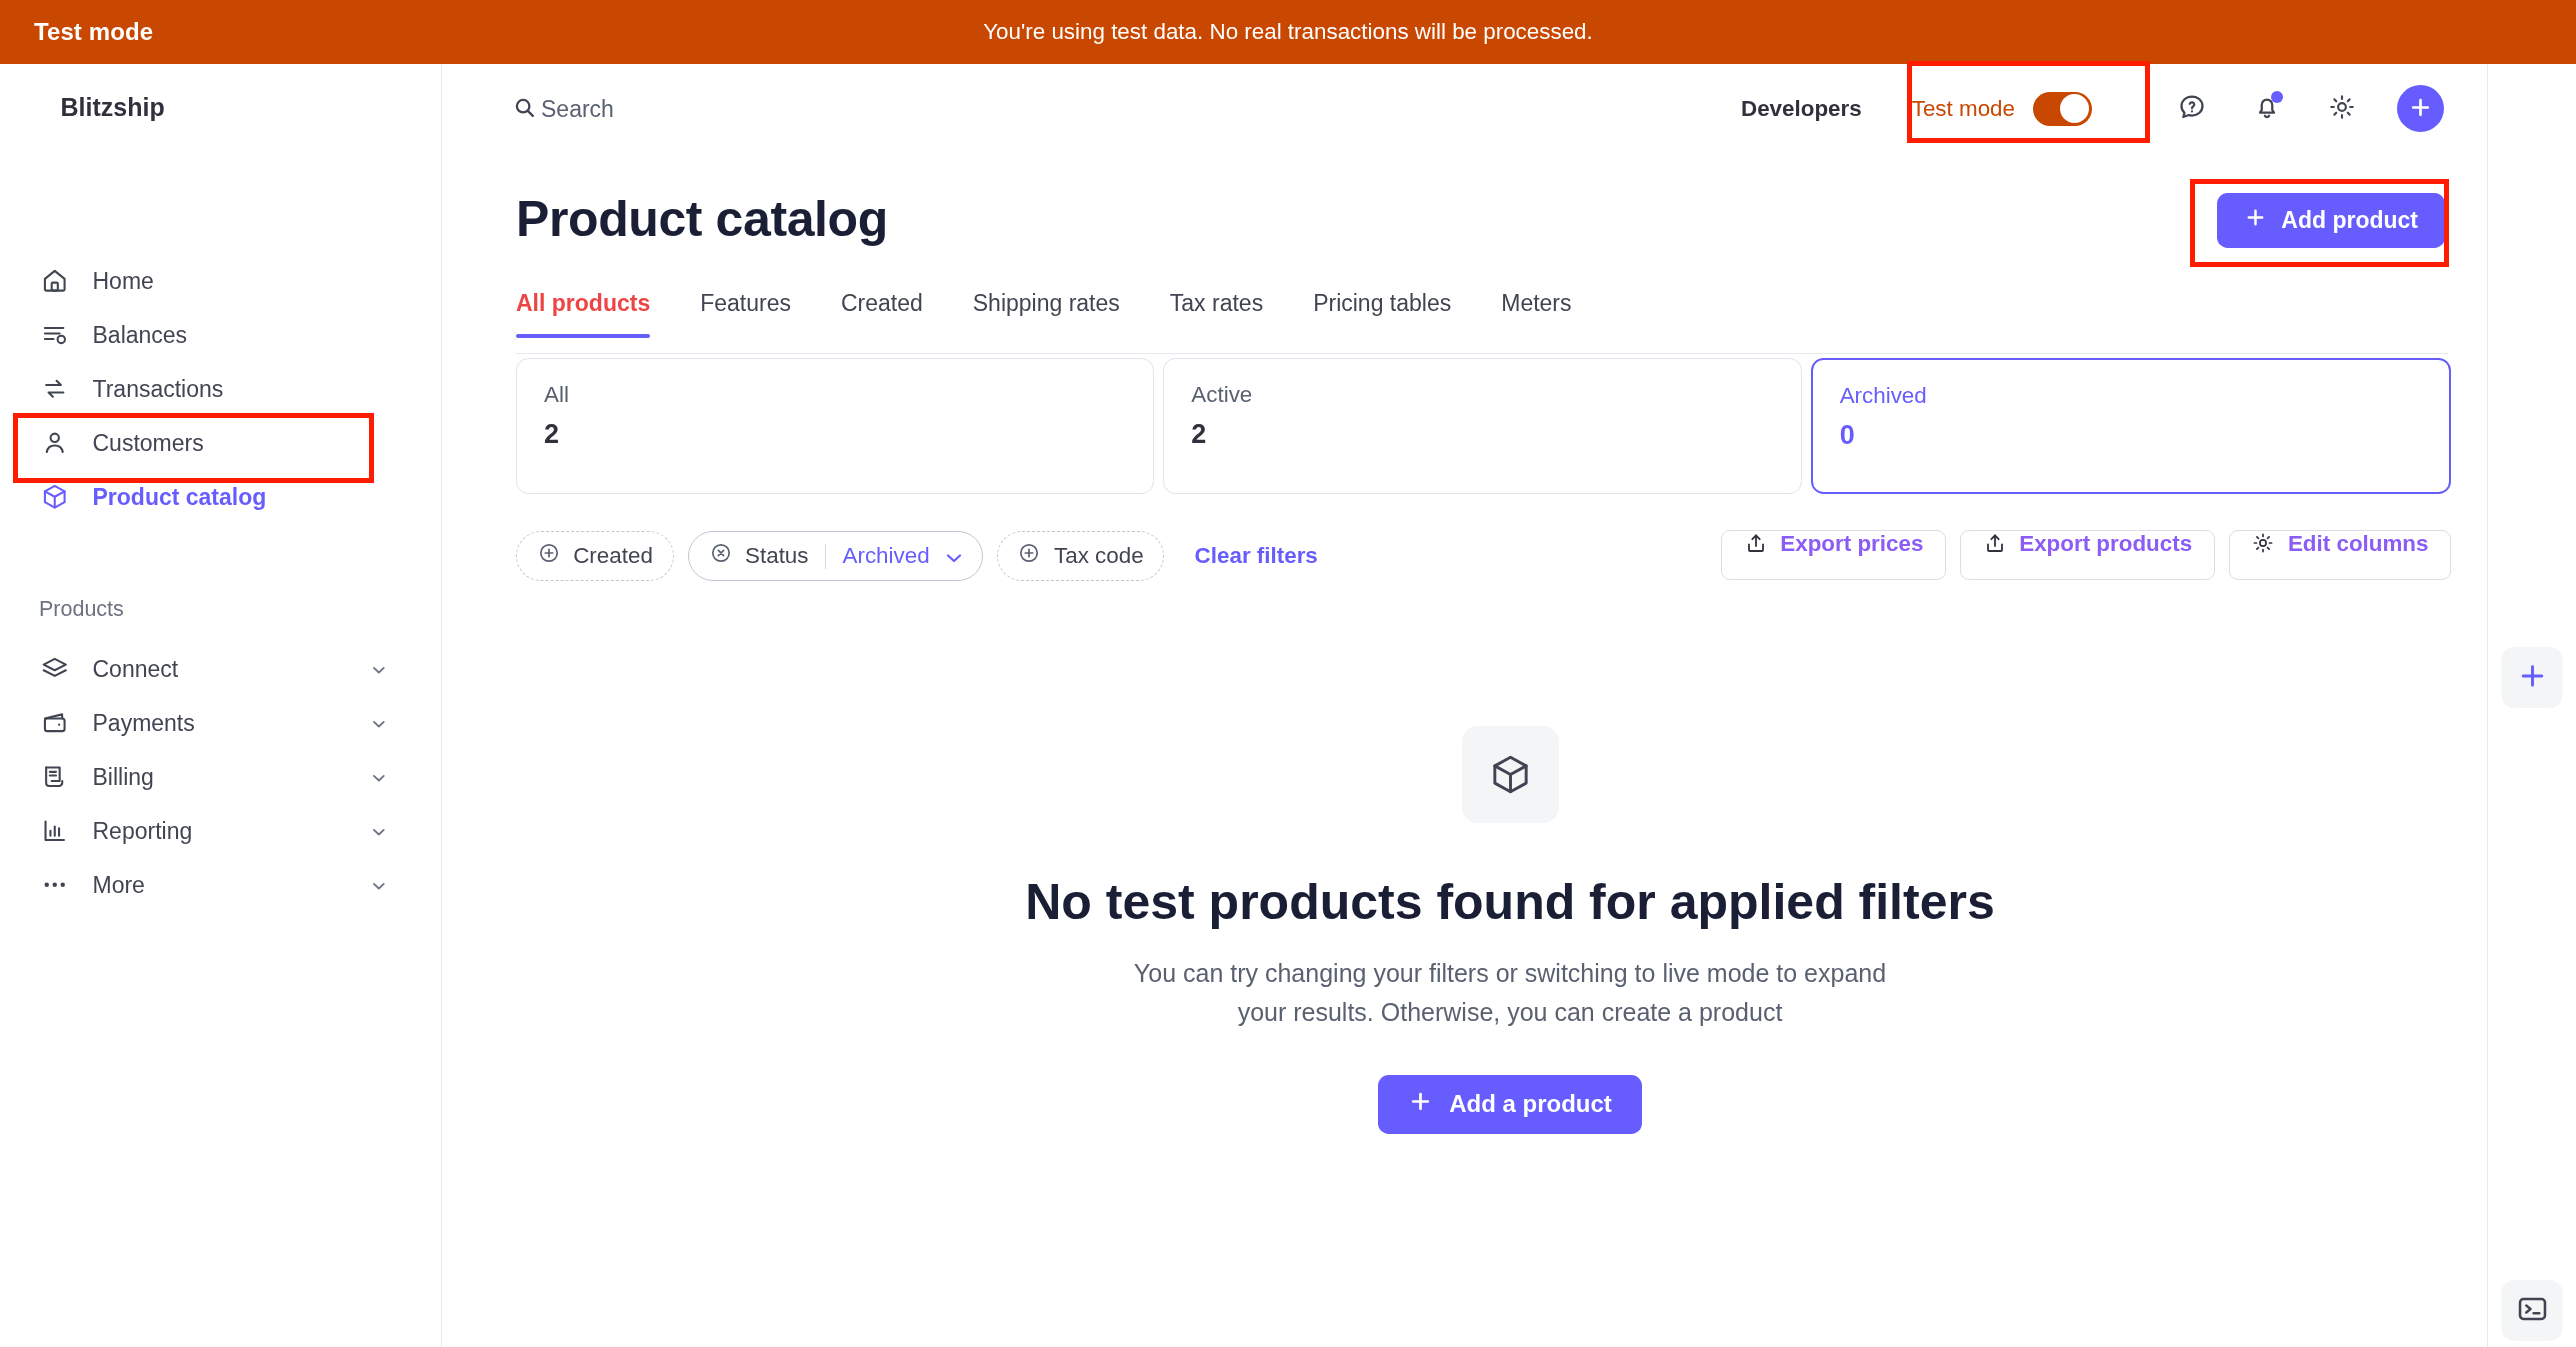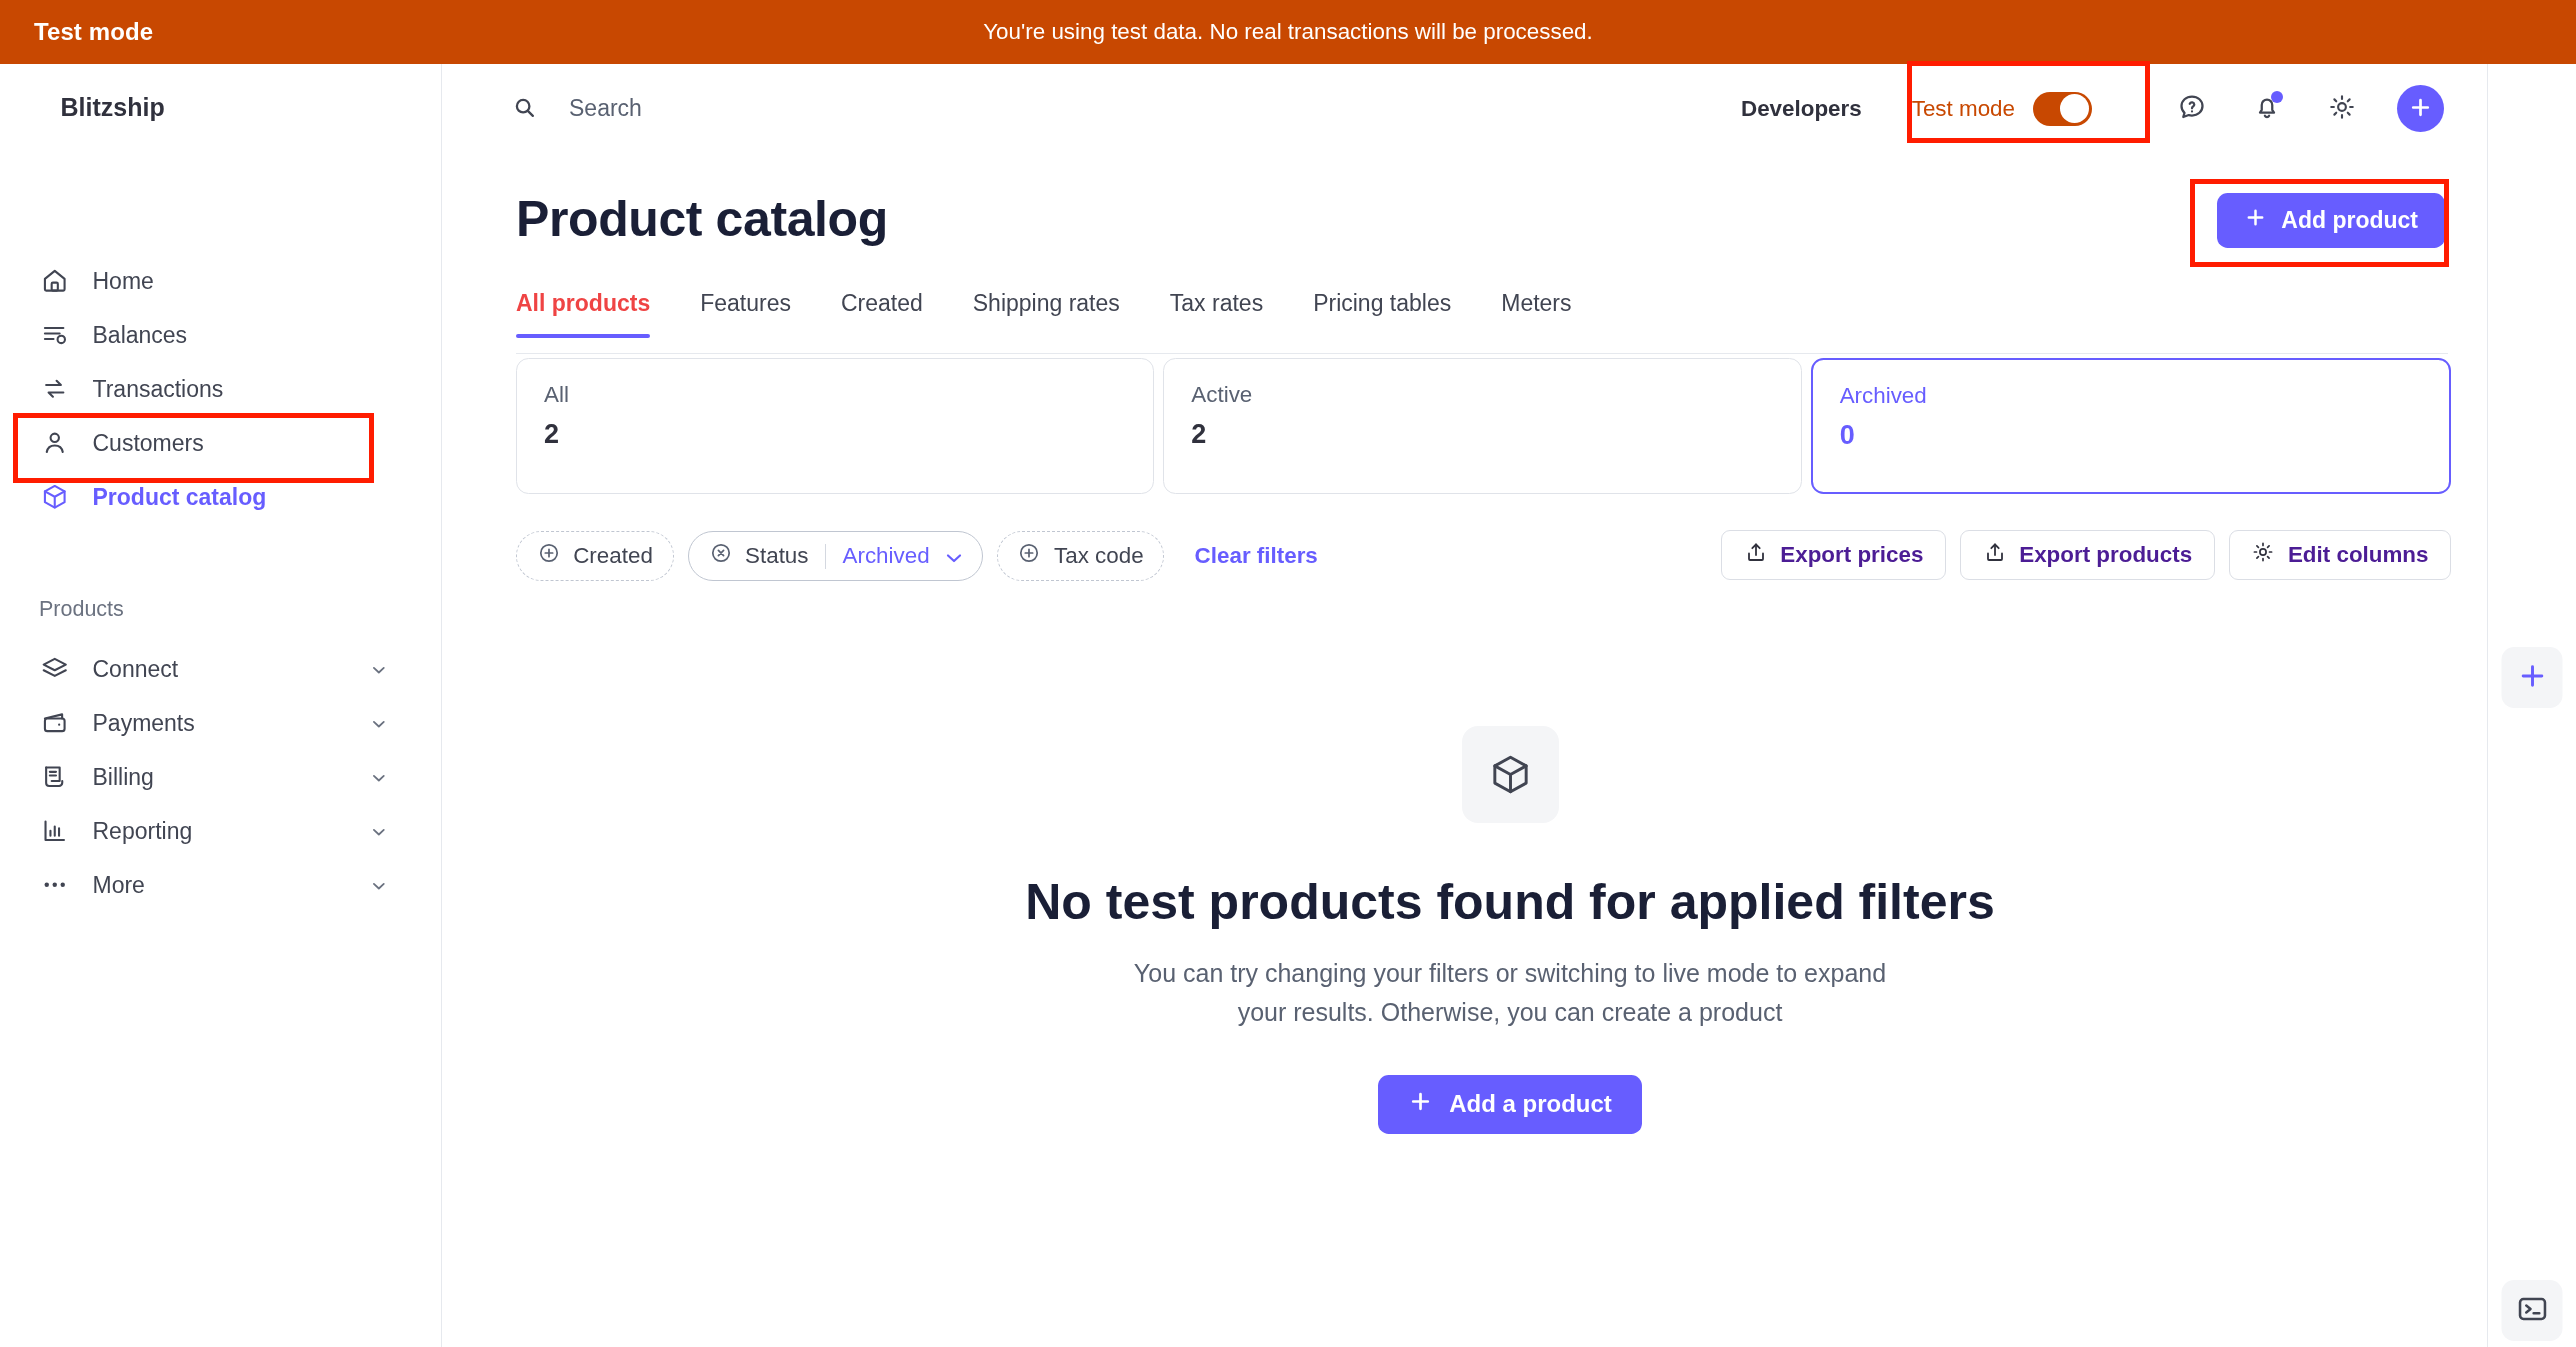--- a/index.html
+++ b/index.html
@@ -73,21 +73,21 @@
 
   
   .topbar {
     position: absolute; top: 64px; left: 444px;
     width: 2132px; height: 89px;
     background: #ffffff;
     display: flex; align-items: center;
   }
   .search-box {
     position: absolute; left: 68px; top: 50%; transform: translateY(-50%);
-    display: flex; align-items: center; gap: 32px; cursor: text;
+    display: flex; align-items: flex-end; gap: 4px; cursor: text;
   }
   .search-box .txt { font-size: 23px; color: #596171; }
 
   .topbar-right {
     position: absolute; right: 132px; top: 50%; transform: translateY(-50%);
     display: flex; align-items: center; gap: 0;
   }
   .developers-link {
     font-size: 22.4px; font-weight: 700; color: #30313d;
     margin-right: 50px; cursor: pointer;
@@ -197,24 +197,24 @@
   .chip .chev-sm { width: 19.7px; height: 19.7px; color: #675dff; }
   .clear-filters {
     font-size: 22.4px; color: #675dff; font-weight: 700;
     margin-left: 16px; cursor: pointer;
   }
   .filter-actions {
     position: absolute; right: 0; top: 0;
     display: flex; align-items: center; gap: 14.3px;
   }
   .ghost-btn {
-    display: flex; align-items: center; gap: 12.5px;
+    display: flex; align-items: flex-start; gap: 12.5px;
     height: 50px; padding: 0 21.5px;
     border: 1.8px solid #dbdee5; border-radius: 9px;
-    background: #fff; color: #4c1d95;
+    background: #fff; color: #8b5cf6;
     font-size: 22.4px; font-weight: 700;
     font-family: "Liberation Sans", sans-serif;
     cursor: pointer; white-space: nowrap;
   }
   .ghost-btn svg { width: 24px; height: 24px; }
 
   
   .empty {
     position: absolute; left: 0; top: 572px;
     width: 2132px;

